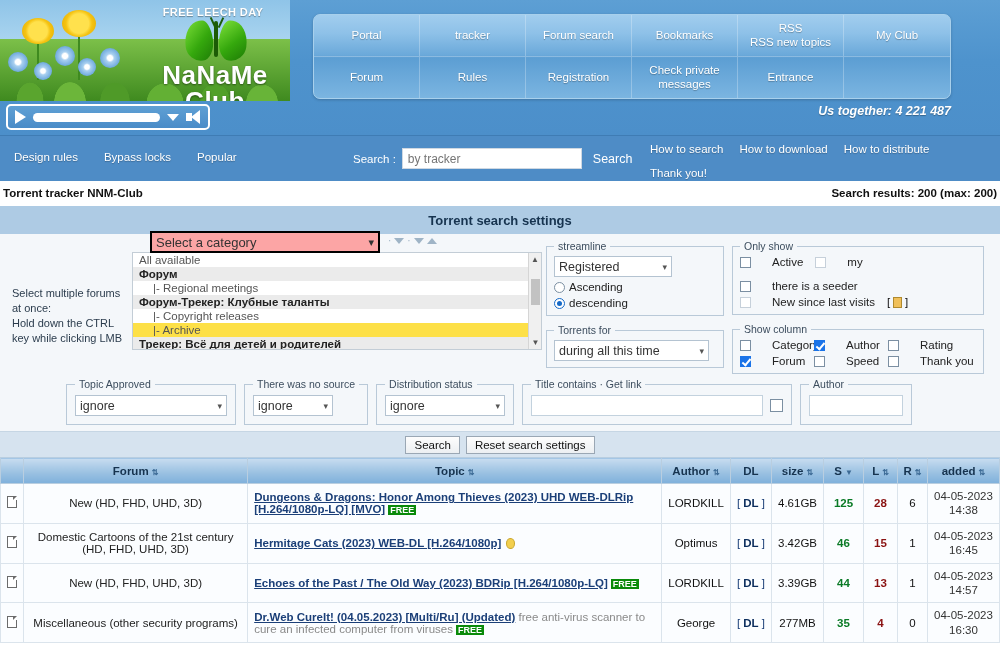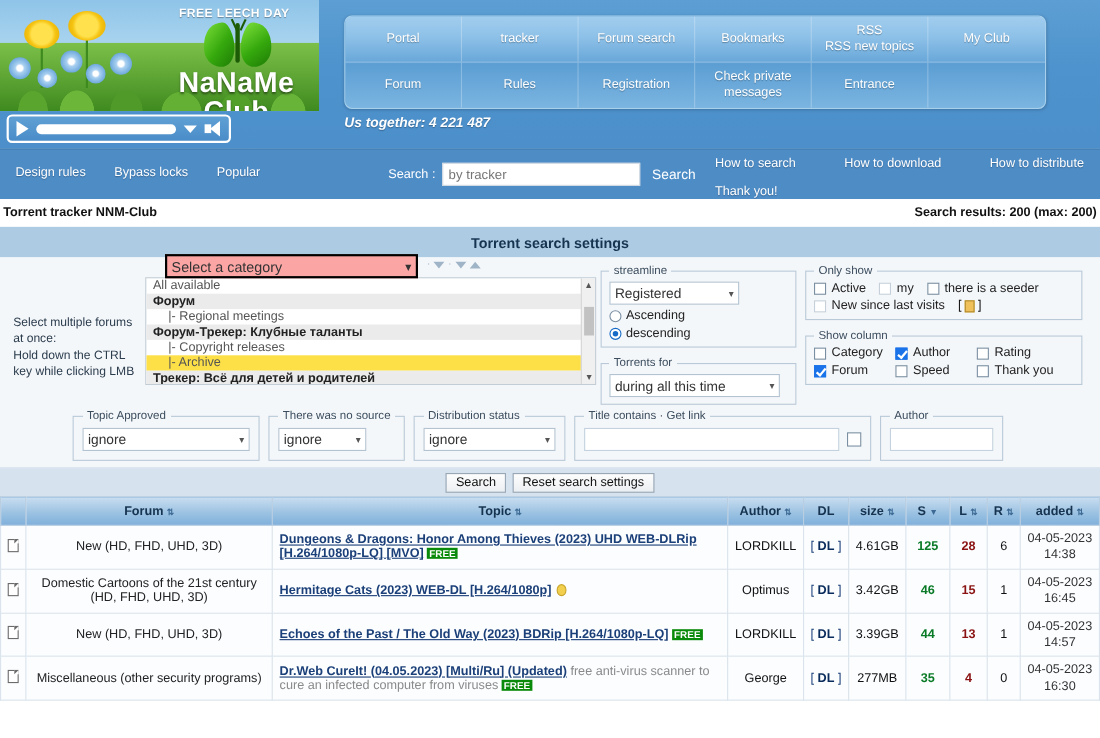--- a/index.html
+++ b/index.html
@@ -79,21 +79,21 @@
     display:flex; align-items:center; justify-content:center; text-align:center;
     color:#fff; font-size:11.5px; text-decoration:none; line-height:1.25;
     border-right:1px solid rgba(255,255,255,.26);
     border-bottom:1px solid rgba(255,255,255,.26);
     text-shadow:0 1px 1px rgba(0,0,0,.3); padding:0 3px;
   }
   .nav a:nth-child(6n){ border-right:none; }
   .nav a:nth-child(n+7){ border-bottom:none; }
 
   .together {
-    position:absolute; left:313px; top:104px; width:638px; text-align:left;
+    position:absolute; left:313px; top:104px; width:638px; text-align:right;
     color:#fff; font-size:12.5px; font-weight:bold; font-style:italic;
     text-shadow:0 1px 1px rgba(0,0,0,.3);
   }
 
   
   .subbar {
     height:46px; background:#4e8cc6; position:relative;
     border-top:1px solid #3f7cb4;
   }
   .sb-left { position:absolute; left:14px; top:15px; display:flex; gap:26px; }
@@ -102,21 +102,21 @@
     text-shadow:0 1px 1px rgba(0,0,0,.25);
   }
   .sb-search { position:absolute; left:353px; top:12px; display:flex; align-items:center; gap:6px; }
   .sb-search .lbl { color:#fff; font-size:11.5px; }
   .sb-search input {
     width:180px; height:21px; border:1px solid #cfd8e2; background:#fff;
     font-family:"Liberation Sans", sans-serif; font-size:12px; color:#555; padding:0 5px;
   }
   .sb-search .go { color:#fff; font-size:12.5px; cursor:pointer; padding-left:5px; }
   .sb-right { position:absolute; left:650px; top:7px; width:345px; }
-  .sb-right .r1 { display:flex; gap:44px; }
+  .sb-right .r1 { display:flex; gap:16px; }
   .sb-right .r2 { margin-top:11px; }
 
   
   .titlestrip { height:25px; position:relative; background:#fff;padding-left:25px; }
   .titlestrip .l { position:absolute; left:3px; top:6px; font-size:11.5px; font-weight:bold; }
   .titlestrip .r { position:absolute; right:3px; top:6px; font-size:11.5px; font-weight:bold; }
 
   .settings-head {
     height:28px; background:#aecbe4; display:flex; align-items:center; justify-content:center;
     font-size:13px; font-weight:bold; color:#16334f;
@@ -172,21 +172,21 @@
     display:inline-flex; align-items:center; padding:0 4px;
     font-size:12.5px; color:#333;
   }
   .sel .car { margin-left:auto; padding-left:6px; color:#555; font-size:9px; }
   .radio-line { display:flex; align-items:center; gap:4px; margin-top:4px; font-size:11.5px; color:#222; }
   .rd { width:11px; height:11px; border:1px solid #7b8fa2; border-radius:50%; background:#fff; position:relative; }
   .rd.on { border-color:#1569c7; }
   .rd.on::after { content:""; position:absolute; left:2px; top:2px; width:5px; height:5px; background:#1569c7; border-radius:50%; }
 
   .right { width:260px; }
-  .cb-line { display:flex; align-items:center; gap:5px; font-size:11.5px; color:#222; }
+  .cb-line { display:flex; align-items:center; gap:21px; font-size:11.5px; color:#222; }
   .cb-grid { display:flex; gap:12px; flex-wrap:wrap; }
   .cb { width:11px; height:11px; border:1px solid #7b8fa2; background:#fff; position:relative; flex:none; }
   .cb.on { background:#1a73e8; border-color:#1a73e8; }
   .cb.on::after { content:""; position:absolute; left:3px; top:0px; width:3px; height:7px;
                   border:solid #fff; border-width:0 2px 2px 0; transform:rotate(40deg); }
   .cb.dim { border-color:#c6d0da; }
   .newdoc { display:inline-block; width:9px; height:11px; background:#f0c05a; border:1px solid #b08a2e; vertical-align:-2px; }
 
   .prow2 { display:flex; padding-top:4px; }
   .fs2 { border:1px solid #b9c9d8; padding:5px 8px 8px; margin:0 4px; }

